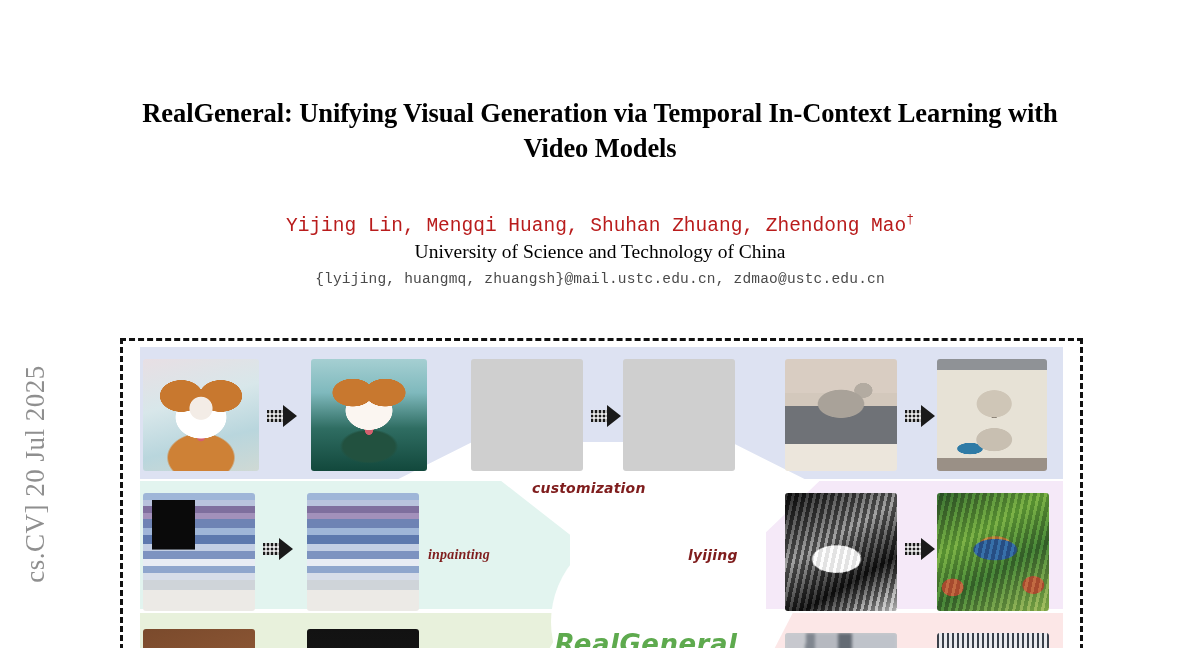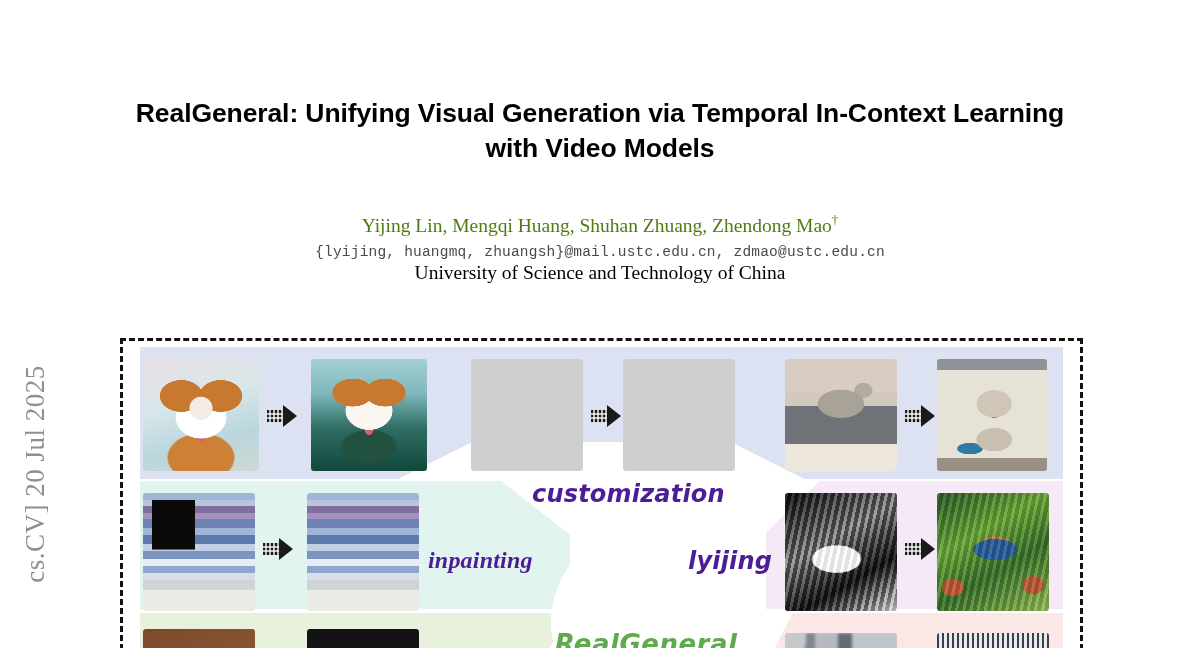--- a/index.html
+++ b/index.html
@@ -41,40 +41,40 @@
 
   
   #title-block {
     position: absolute;
     left: 120px;
     top: 96px;
     width: 960px;
     text-align: center;
   }
   #paper-title {
-    font-family: Liberation Sans, sans-serif;
+    font-family: Liberation Serif, serif;
     font-weight: bold;
     font-size: 26.5px;
     line-height: 1.33;
     color: #000000;
     margin: 0;
     letter-spacing: -0.1px;
   }
 
   #author-block {
     position: absolute;
     left: 120px;
     top: 211px;
     width: 960px;
     text-align: center;
   }
   #authors-line {
-    font-family: Liberation Serif, serif;
+    font-family: Liberation Mono, monospace;
     font-size: 19.5px;
-    color: #4d7c0f;
+    color: #b91c1c;
     line-height: 1.33;
   }
   #affiliation-line {
     font-family: "Liberation Serif", serif;
     font-size: 19.5px;
     color: #000000;
     line-height: 1.33;
   }
   #emails-line {
     font-family: "Liberation Mono", monospace;
@@ -165,22 +165,22 @@
     text-shadow: 1px 1px 0 rgba(255,255,255,0.9);
   }
 
   
   .task-label {
     position: absolute;
     z-index: 7;
     font-family: "DejaVu Sans", sans-serif;
     font-style: italic;
     font-weight: bold;
-    font-size: 24px;
-    color: #4c1d95;
+    font-size: 14px;
+    color: #7f1d1d;
     white-space: nowrap;
     letter-spacing: 0.2px;
   }
   #label-customization { left: 409px; top: 139px; }
   #label-inpainting    { left: 305px; top: 206px; font-family: Liberation Serif, serif; }
   #label-coloring      { left: 565px; top: 206px; }
 
   
   .thumb {
     position: absolute;
@@ -331,22 +331,22 @@
   </div>
 
   <div id="title-block">
     <h1 id="paper-title">RealGeneral: Unifying Visual Generation via Temporal In-Context Learning with Video Models</h1>
   </div>
 
   <div id="author-block">
     <div id="authors-line">
       <span>Yijing Lin, Mengqi Huang, Shuhan Zhuang, Zhendong Mao</span><span class="dagger">†</span>
     </div>
+    <div id="affiliation-line">University of Science and Technology of China</div>
     <div id="emails-line">{lyijing, huangmq, zhuangsh}@mail.ustc.edu.cn, zdmao@ustc.edu.cn</div>
-    <div id="affiliation-line">University of Science and Technology of China</div>
   </div>
 
   <div id="teaser">
     <div id="teaser-inner">
 
       <div class="panel" id="panel-top"></div>
       <div class="panel" id="panel-left"></div>
       <div class="panel" id="panel-right"></div>
       <div class="panel" id="panel-bl"></div>
       <div class="panel" id="panel-br"></div>

